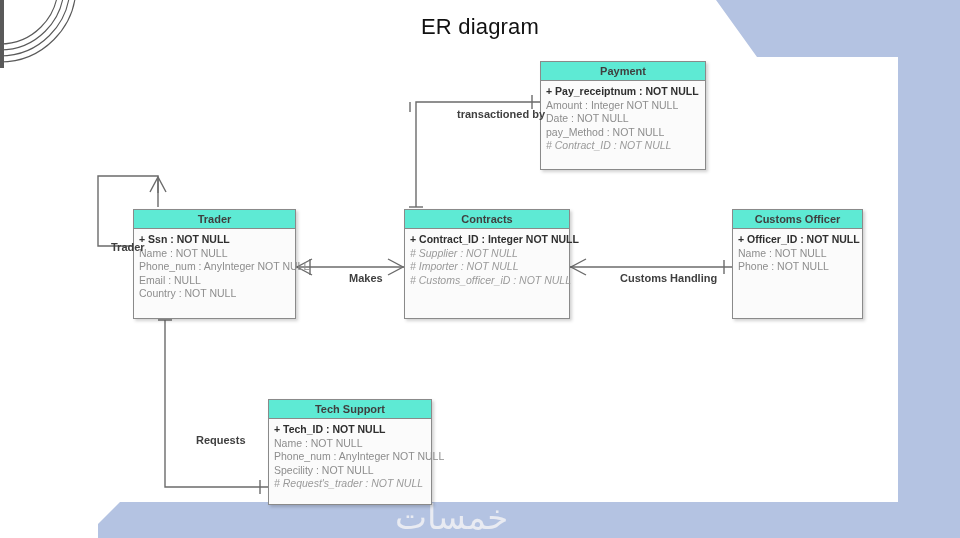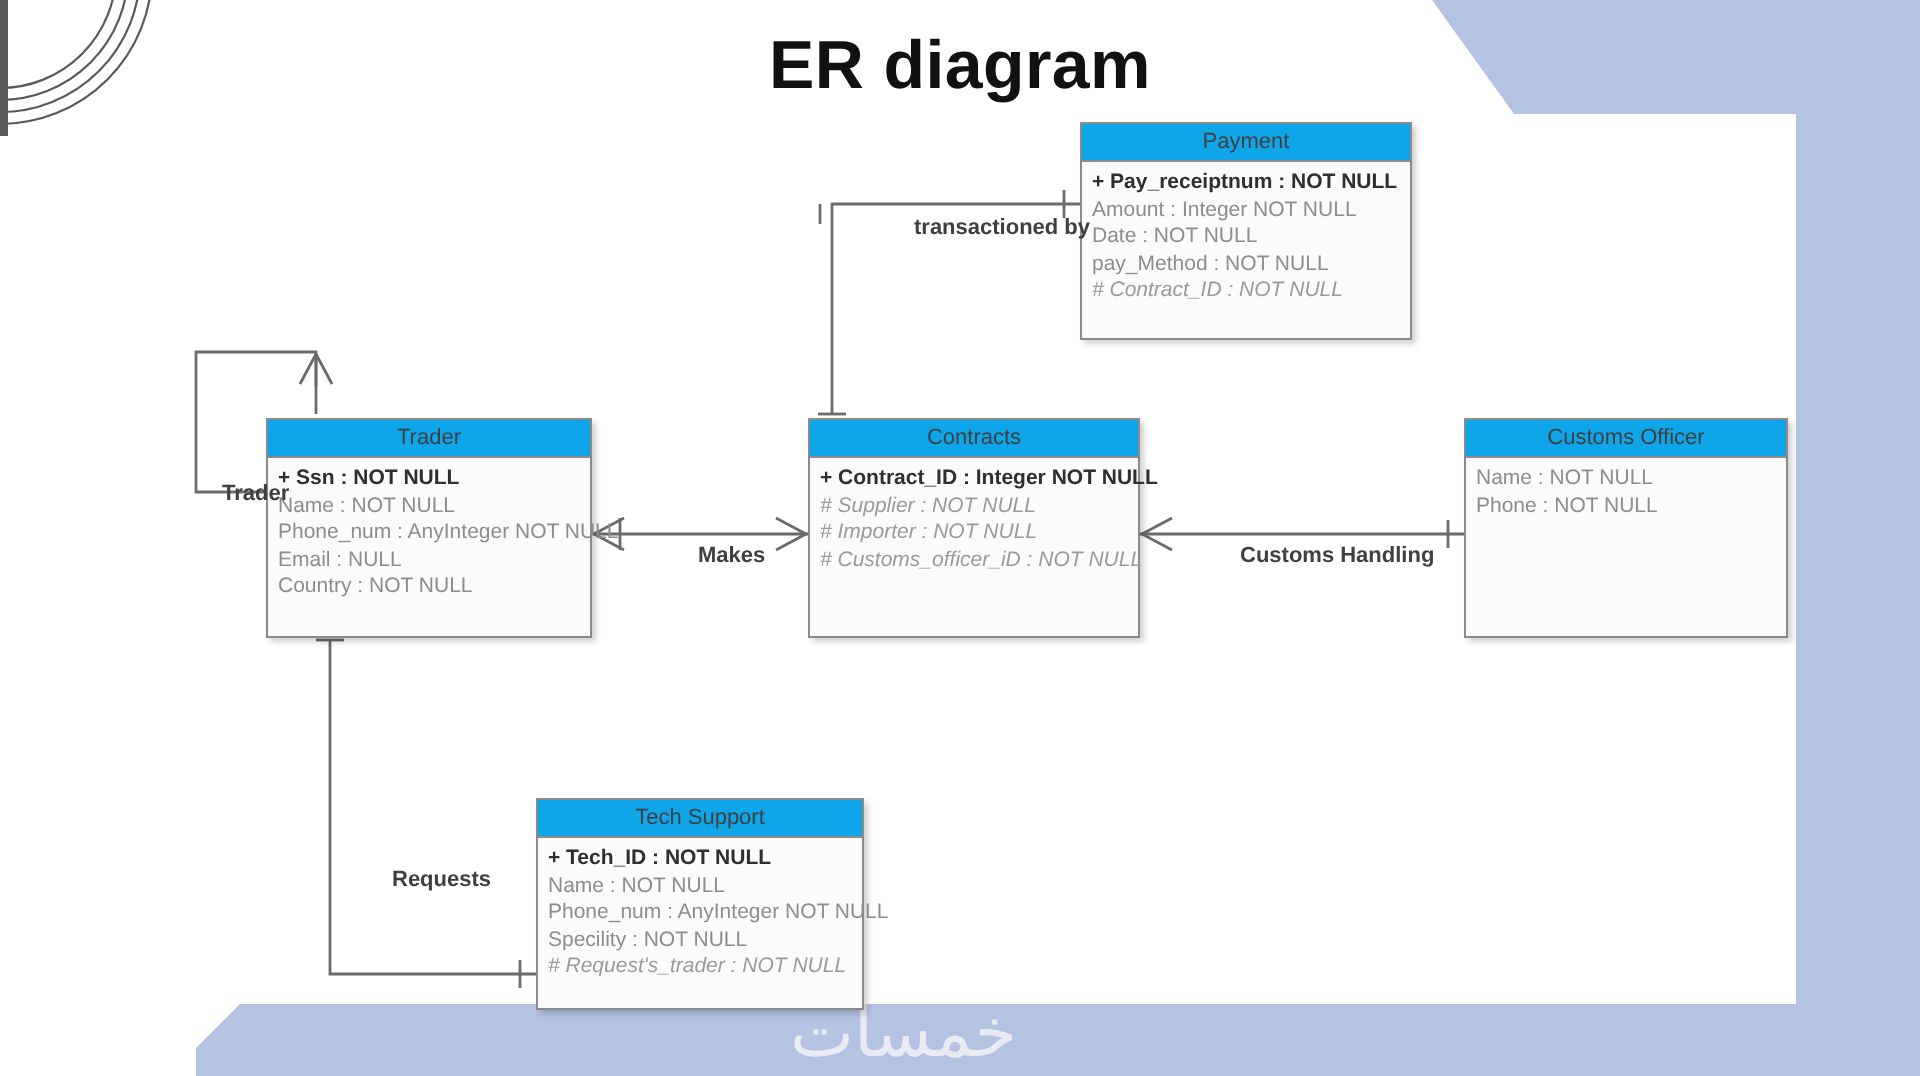--- a/index.html
+++ b/index.html
@@ -45,22 +45,22 @@
     background: #595959;
     z-index: 3;
   }
   
   .title {
     position: absolute;
     left: 0;
     top: 14px;
     width: 960px;
     text-align: center;
-    font-size: 34px;
-    font-weight: bold;
+    font-size: 22px;
+    font-weight: normal;
     color: #111111;
     letter-spacing: 0.2px;
     z-index: 5;
   }
   
   .wires {
     position: absolute;
     left: 0;
     top: 0;
     z-index: 2;
@@ -73,23 +73,23 @@
     background: #fbfbfb;
     border: 1px solid #8a8a8a;
     box-shadow: 2px 2px 3px rgba(0,0,0,0.18);
     box-sizing: border-box;
   }
   .entity .ent-head {
     height: 19px;
     line-height: 19px;
     text-align: center;
     font-size: 11px;
-    font-weight: normal;
+    font-weight: bold;
     color: #3f3f3f;
-    background: #0ea5e9;
+    background: #5eead4;
     border-bottom: 1px solid #8a8a8a;
     box-sizing: border-box;
   }
   .entity .ent-body {
     padding: 4px 0 0 5px;
     box-sizing: border-box;
   }
   .attr {
     font-size: 10.5px;
     line-height: 13.5px;
@@ -201,23 +201,24 @@
   <div class="entity" style="left:404px; top:209px; width:166px; height:110px;">
     <div class="ent-head">Contracts</div>
     <div class="ent-body">
       <div class="attr pk">+ Contract_ID : Integer NOT NULL</div>
       <div class="attr fk"># Supplier :  NOT NULL</div>
       <div class="attr fk"># Importer :  NOT NULL</div>
       <div class="attr fk"># Customs_officer_iD :  NOT NULL</div>
     </div>
   </div>
 
-  <div class="entity" style="left:732px; top:209px; width:162px; height:110px;">
+  <div class="entity" style="left:732px; top:209px; width:131px; height:110px;">
     <div class="ent-head">Customs Officer</div>
     <div class="ent-body">
+      <div class="attr pk">+ Officer_ID :  NOT NULL</div>
       <div class="attr">Name :  NOT NULL</div>
       <div class="attr">Phone :  NOT NULL</div>
     </div>
   </div>
 
   <div class="entity" style="left:268px; top:399px; width:164px; height:106px;">
     <div class="ent-head">Tech Support</div>
     <div class="ent-body">
       <div class="attr pk">+ Tech_ID :  NOT NULL</div>
       <div class="attr">Name :  NOT NULL</div>

